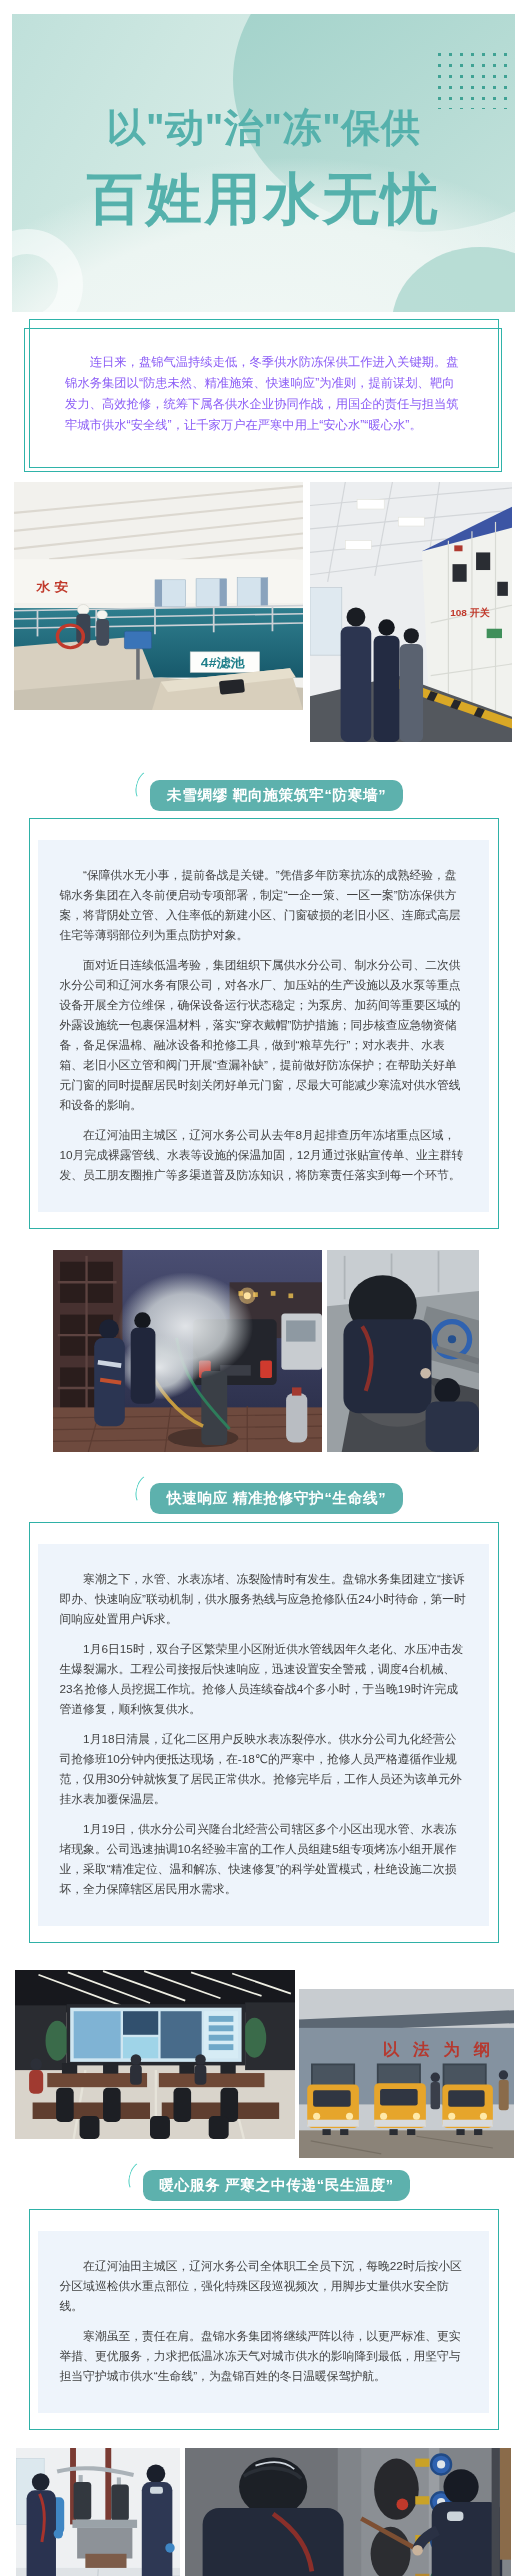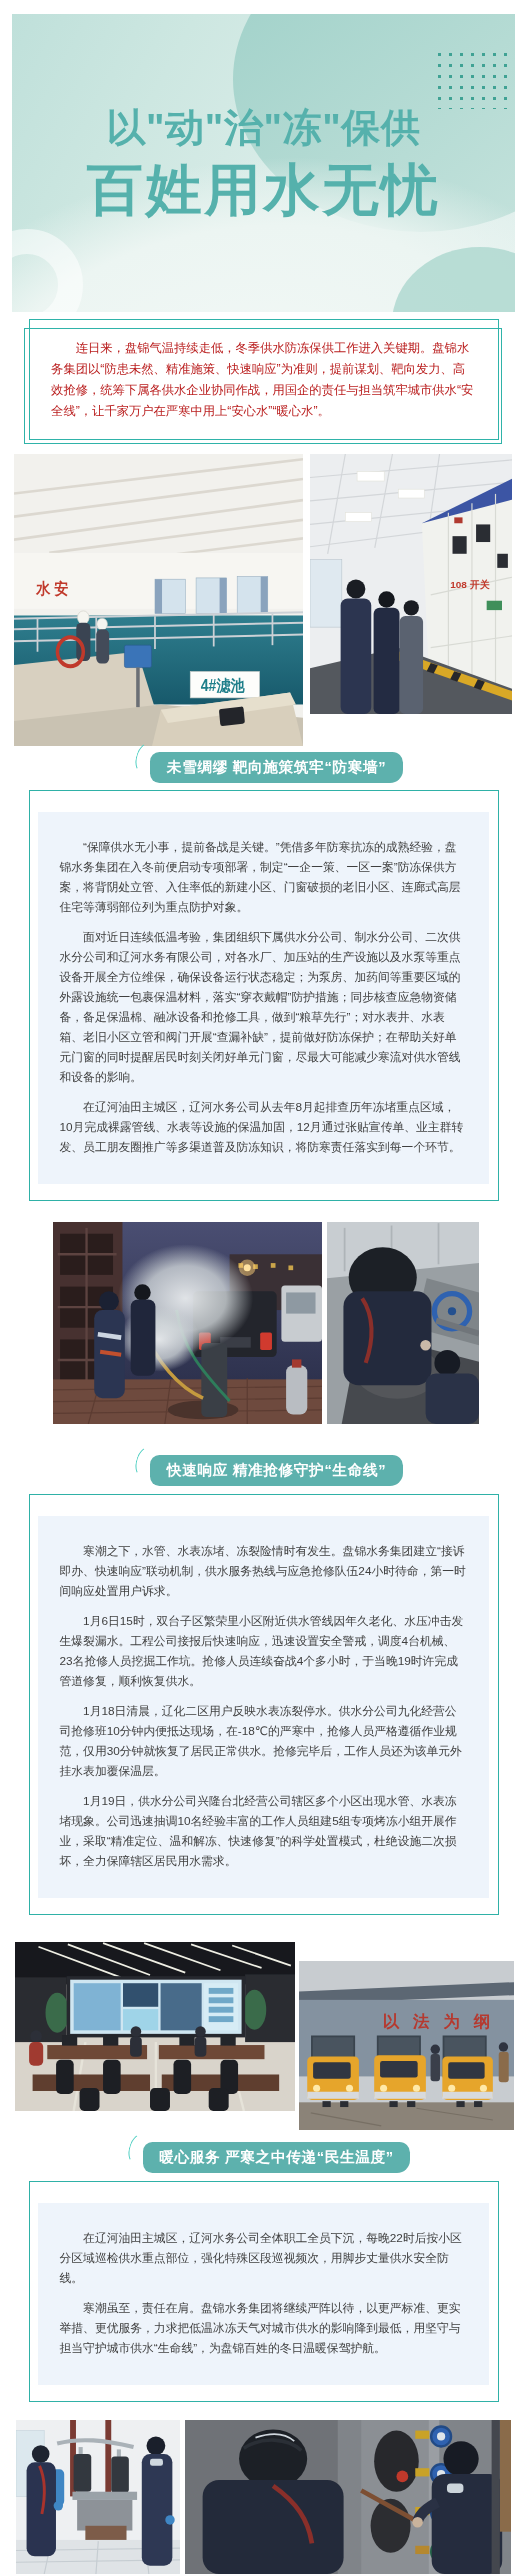--- a/index.html
+++ b/index.html
@@ -21,33 +21,33 @@
   .ring-bl{position:absolute;width:112px;height:112px;left:-41px;bottom:-29px;border-radius:50%;
     border:25px solid rgba(255,255,255,0.55);box-sizing:border-box;}
   .blob-br{position:absolute;width:176px;height:153px;right:-53px;bottom:-88px;border-radius:50%;
     background:rgba(175,216,208,0.85);}
   .dots{position:absolute;top:35px;right:3.5px;width:78px;height:60px;
     background-image:radial-gradient(circle,#3fa294 1.5px,rgba(0,0,0,0) 1.9px);
     background-size:11px 11px;}
   .title1,.title2{position:absolute;left:0;width:100%;text-align:center;color:#55b1ac;
     font-weight:900;white-space:nowrap;}
   .title1{top:87px;font-size:39px;letter-spacing:0.6px;}
-  .title2{top:139px;font-size:56px;letter-spacing:2.9px;}
+  .title2{top:148px;font-size:56px;letter-spacing:2.9px;}
   
   .intro-wrap{position:relative;width:470px;margin:7px auto 0 auto;box-sizing:border-box;
     border:1.2px solid #2fb3a9;background:#ffffff;padding:14px 17.6px 13px 17.6px;}
   .intro-wrap::before{content:"";position:absolute;left:-5.9px;top:8.2px;right:-4.1px;bottom:-5.9px;
     border:1.2px solid #2fb3a9;pointer-events:none;}
-  .intro-text{font-size:12.3px;line-height:21px;color:#b91c1c;text-indent:2em;margin:4px;}
+  .intro-text{font-size:12.3px;line-height:21px;color:#8b5cf6;text-indent:2em;margin:18px;}
   
   .photo-row{display:flex;}
   .photo{overflow:hidden;background:#ddd;position:relative;flex:0 0 auto;}
   .photo svg{display:block;width:100%;height:100%;}
   .row1{margin:14px 16px 0 14px;height:260px;gap:6.5px;}
-  .row1 .p-left{width:289px;height:292px;}
+  .row1 .p-left{width:289px;height:228px;}
   .row1 .p-right{width:202px;height:260px;text-align:right;}
   .row2{margin:21px 0 0 53px;height:202px;gap:4.7px;}
   .row2 .p-left{width:269px;height:202px;}
   .row2 .p-right{width:152px;height:202px;}
   .row3{margin:27px 0 0 15.3px;height:169px;gap:3.5px;}
   .row3 .p-left{width:280px;height:169px;}
   .row3 .p-right{width:215px;height:169px;margin-top:19px;}
   .row4{margin:17.6px 0 0 16px;height:154px;gap:5.3px;}
   .row4 .p-left{width:164px;height:154px;}
   .row4 .p-right{width:326px;height:154px;}

